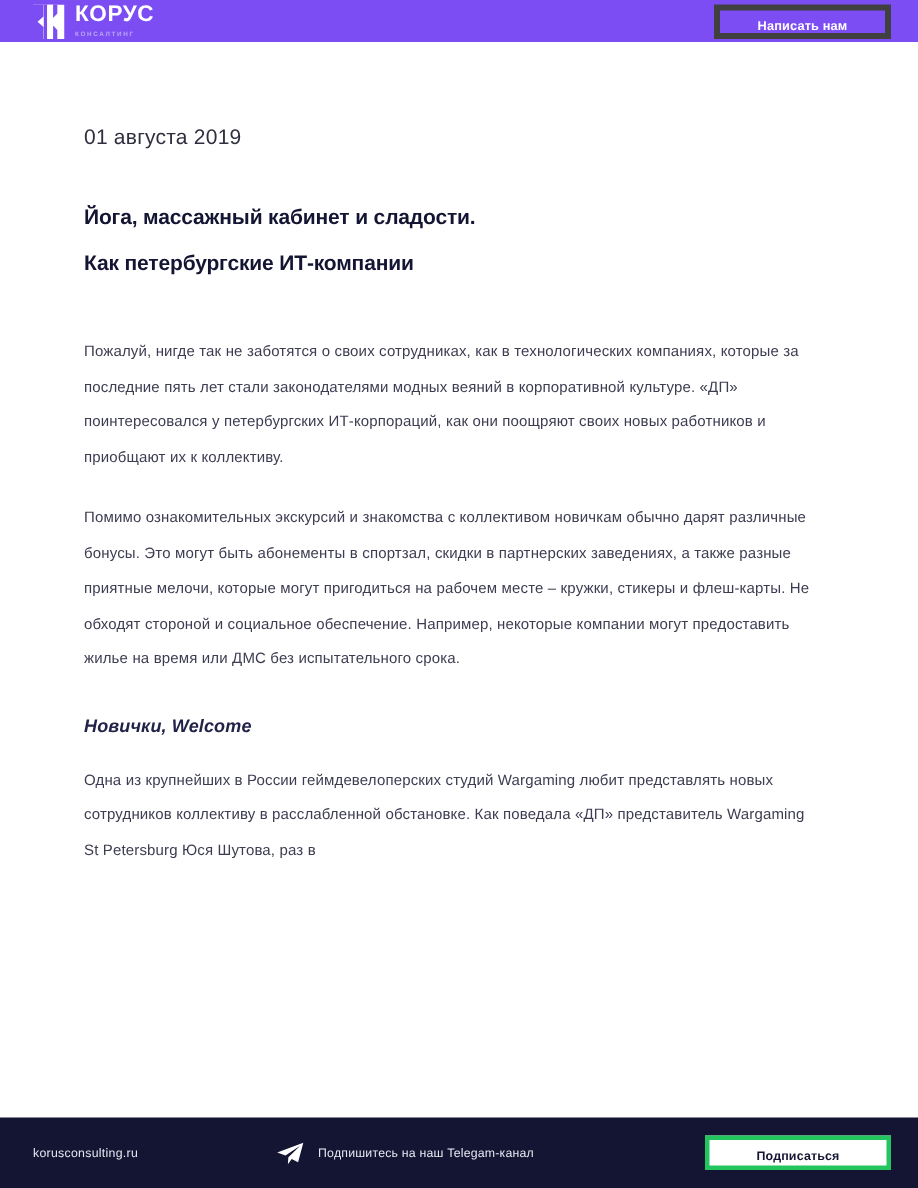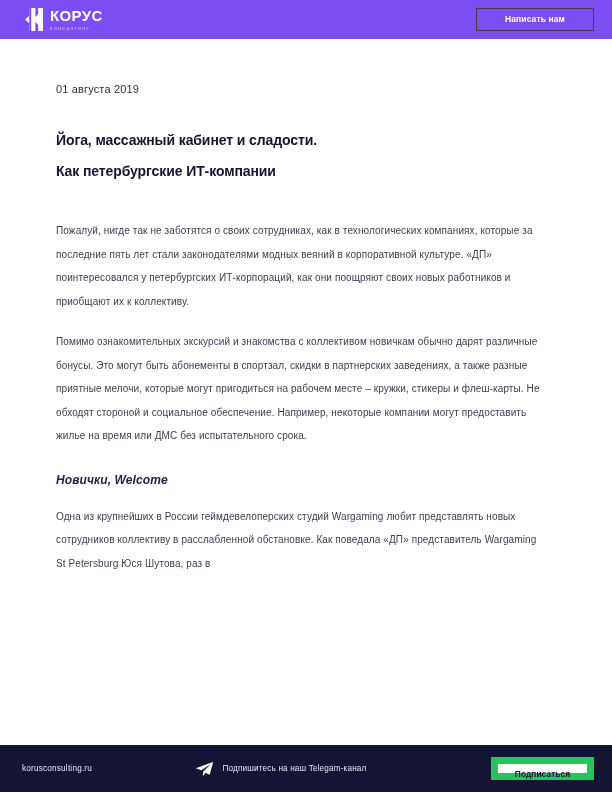--- a/index.html
+++ b/index.html
@@ -14,21 +14,21 @@
     background: #ffffff;
     position: relative;
     overflow: hidden;
   }
 
   
   .header {
     position: absolute;
     top: 0; left: 0;
     width: 612px;
-    height: 39px;
+    height: 28px;
     background: #7b4df3;
     display: flex;
     align-items: center;
     justify-content: space-between;
     padding: 0 18px 0 22px;
   }
 
   .brand {
     display: flex;
     align-items: center;
@@ -61,21 +61,21 @@
     color: #c9b4fb;
     font-size: 4.2px;
     font-weight: bold;
     letter-spacing: 1.1px;
     line-height: 7px;
     margin-top: 2px;
     opacity: .85;
   }
 
   .header-btn {
-    border: 1px solid #404040;
+    border: 4px solid #404040;
     background: transparent;
     color: #ffffff;
     font-family: "Liberation Sans", sans-serif;
     font-size: 8.5px;
     font-weight: bold;
     letter-spacing: 0.1px;
     width: 118px;
     height: 23px;
     line-height: 21px;
     text-align: center;
@@ -85,21 +85,21 @@
   
   .content {
     position: absolute;
     top: 42px;
     left: 0;
     width: 612px;
     padding: 41px 44px 0 56px;
   }
 
   .article-date {
-    font-size: 11px;
+    font-size: 14px;
     color: #2f2f3f;
     letter-spacing: 0.15px;
     margin-bottom: 30px;
   }
 
   .article-title {
     font-size: 14px;
     font-weight: bold;
     color: #141433;
     line-height: 31px;
@@ -166,28 +166,28 @@
   }
 
   .footer-cta-text {
     color: #e7e7f2;
     font-size: 8.2px;
     letter-spacing: 0.15px;
     white-space: nowrap;
   }
 
   .footer-btn {
-    border: 7px solid #22c55e;
+    border: 3px solid #22c55e;
     background: #ffffff;
     color: #141433;
     font-family: "Liberation Sans", sans-serif;
     font-size: 8.3px;
     font-weight: bold;
     letter-spacing: 0.1px;
-    width: 103px;
+    width: 124px;
     height: 23px;
     line-height: 21px;
     text-align: center;
     flex: 0 0 auto;
     cursor: pointer;
   }
 </style>
 </head>
 <body>
 

